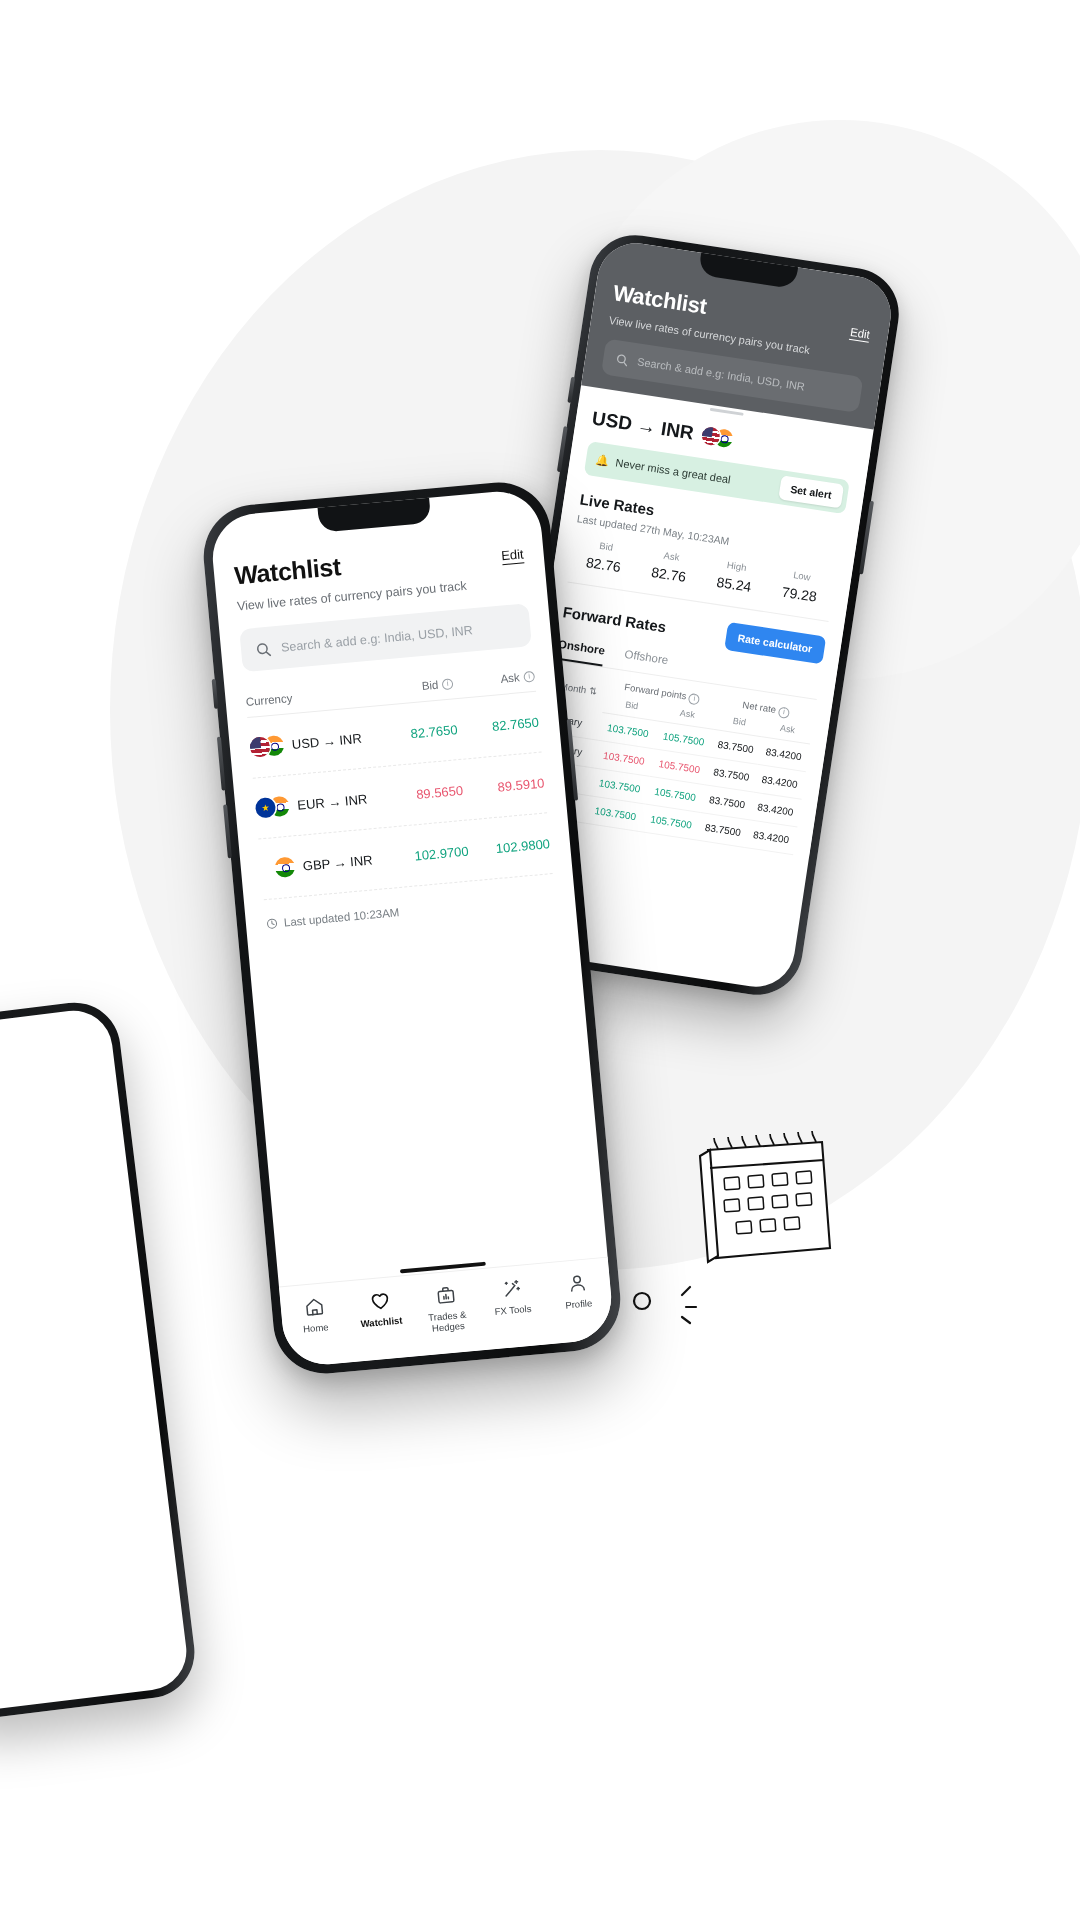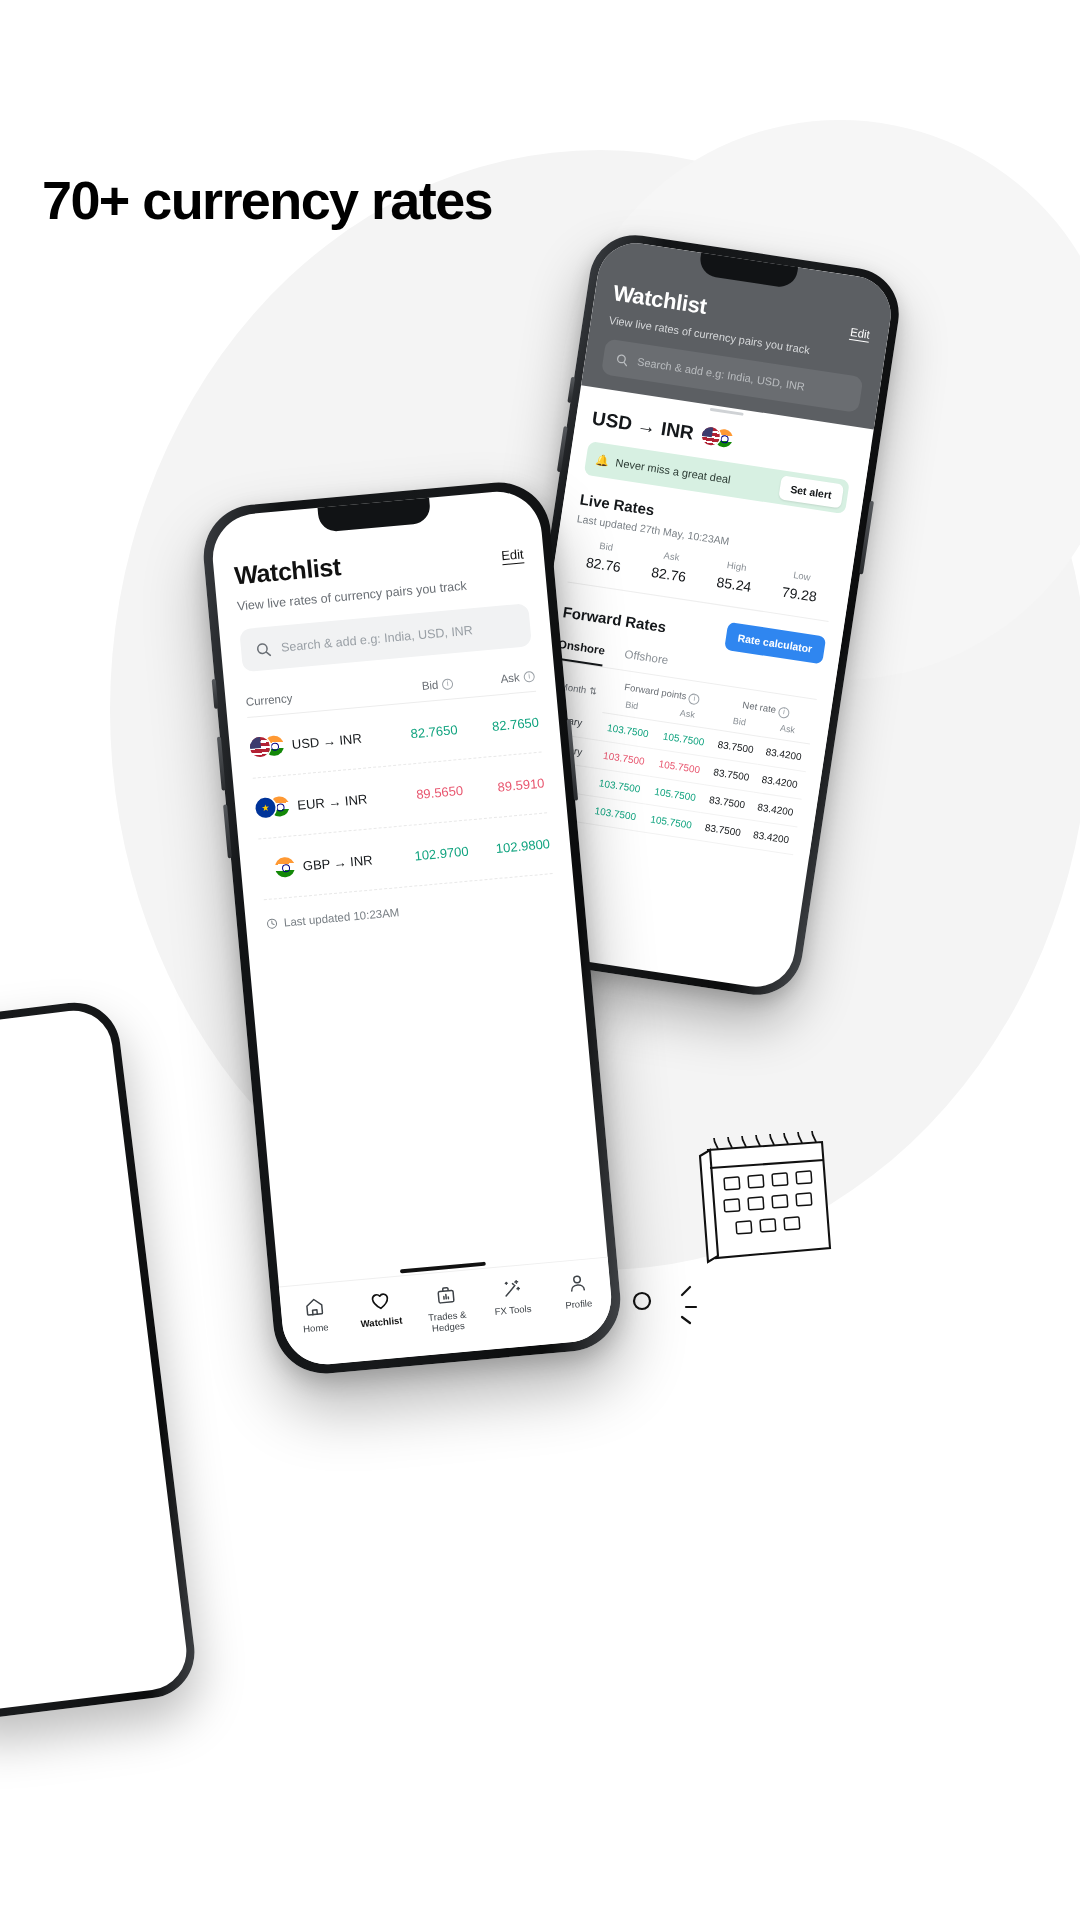--- a/index.html
+++ b/index.html
@@ -281,21 +281,20 @@
   #calendar-illustration { position: absolute; left: 690px; top: 1120px; z-index: 12; }
   #sparkle-illustration { position: absolute; left: 620px; top: 1265px; z-index: 12; }
 </style>
 </head>
 <body>
 
 <div class="bg-blob" id="blob-main"></div>
 <div class="bg-blob" id="blob-soft"></div>
 
 <div class="headline">
-  <div>70+ currency rates</div>
 </div>
 
 <div class="phone" id="phone-edge">
   <div class="screen"></div>
 </div>
 
 <div class="phone" id="phone-back">
   <div class="notch"></div>
   <div class="side-btn" id="bb1"></div>
   <div class="side-btn" id="bb2"></div>

